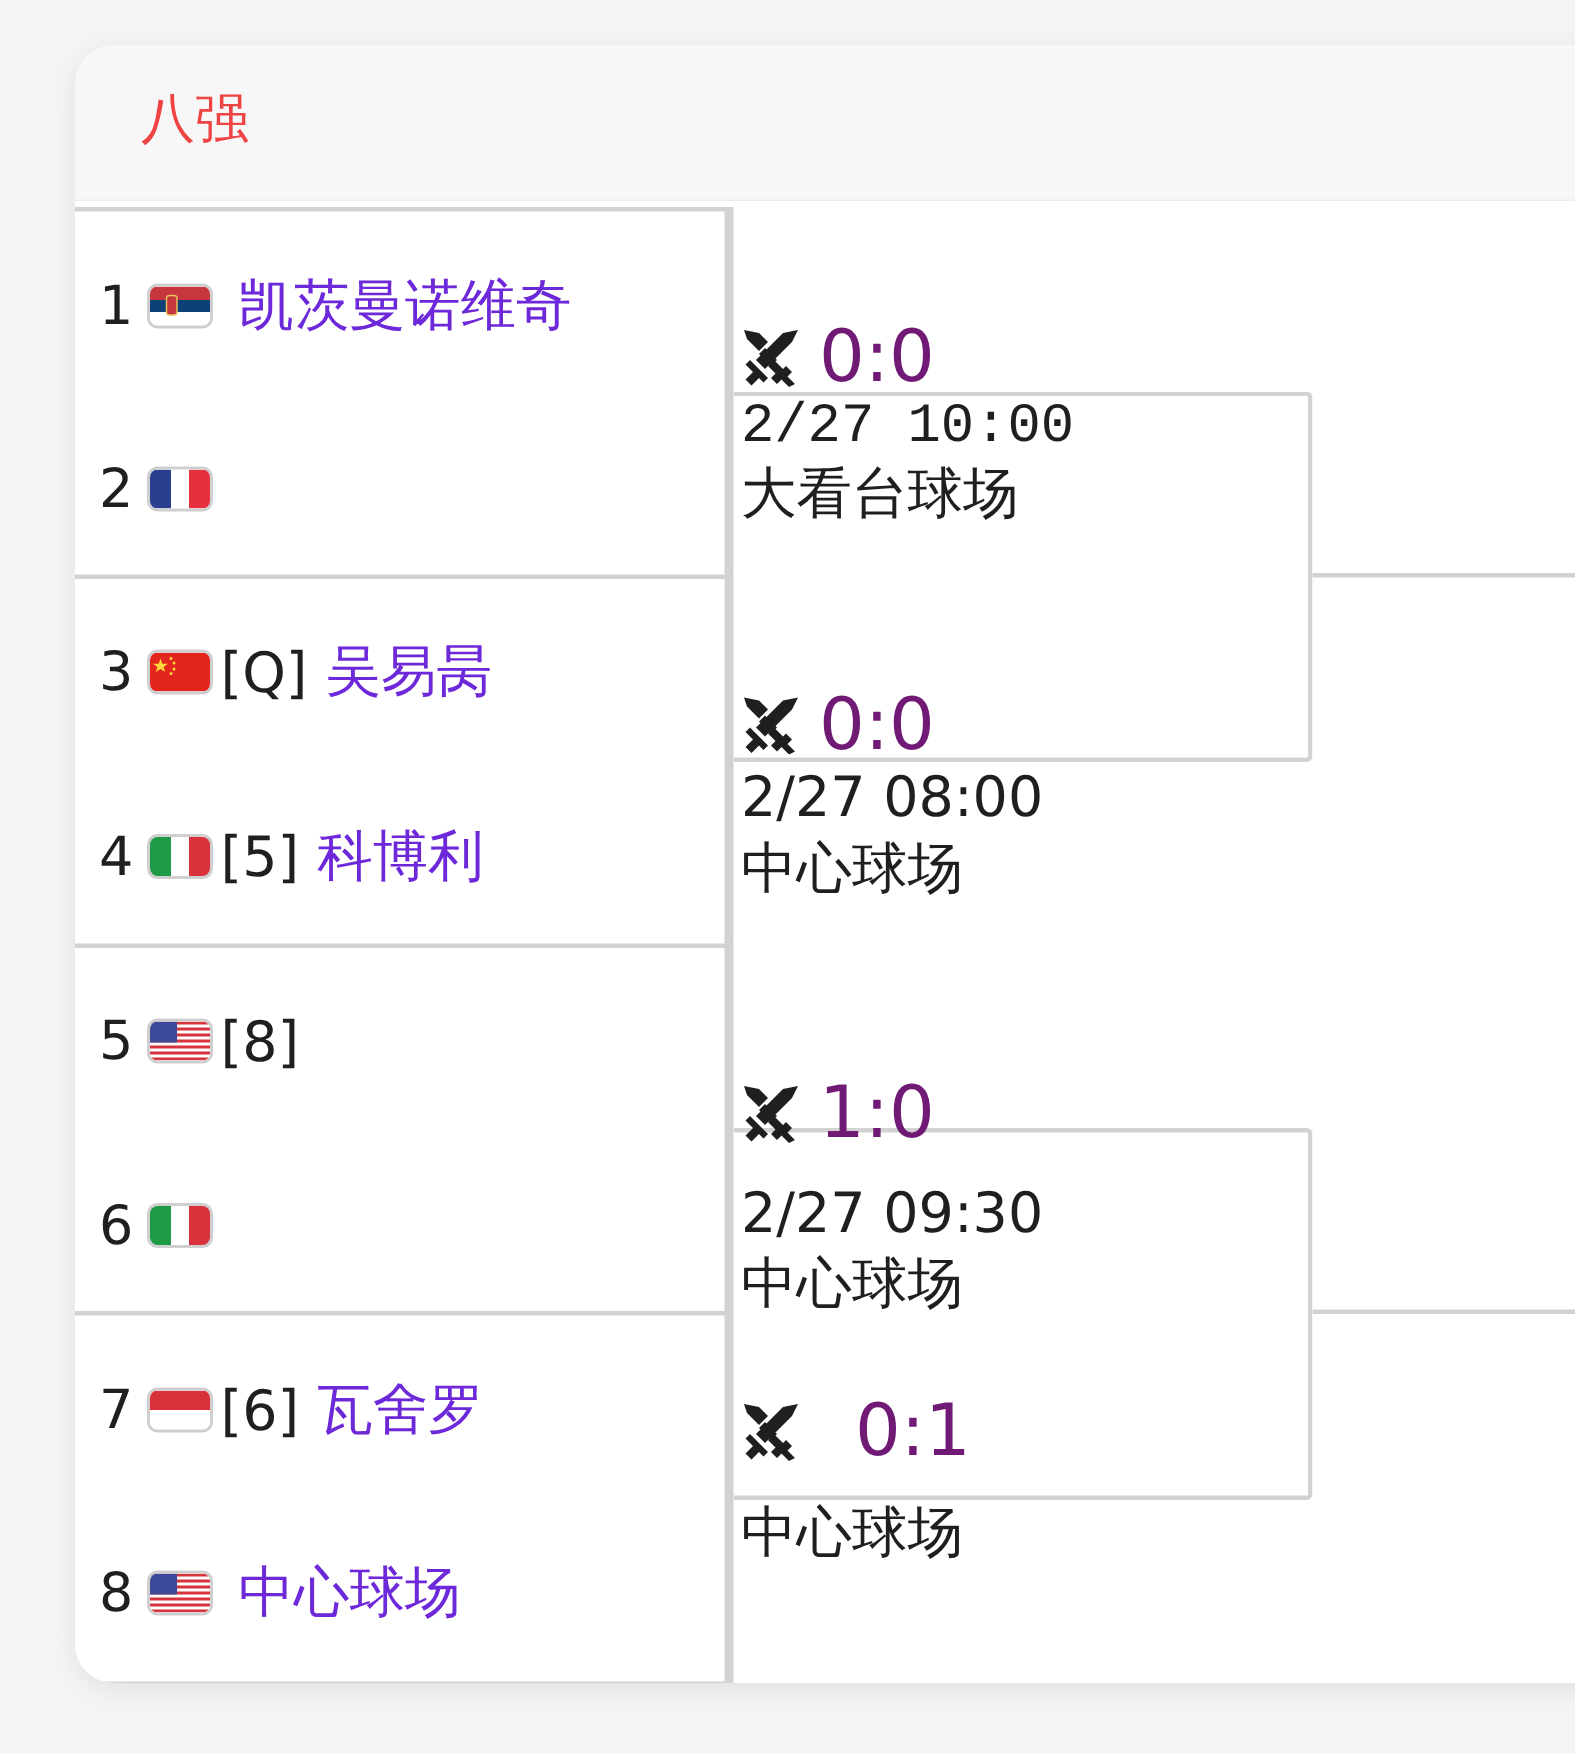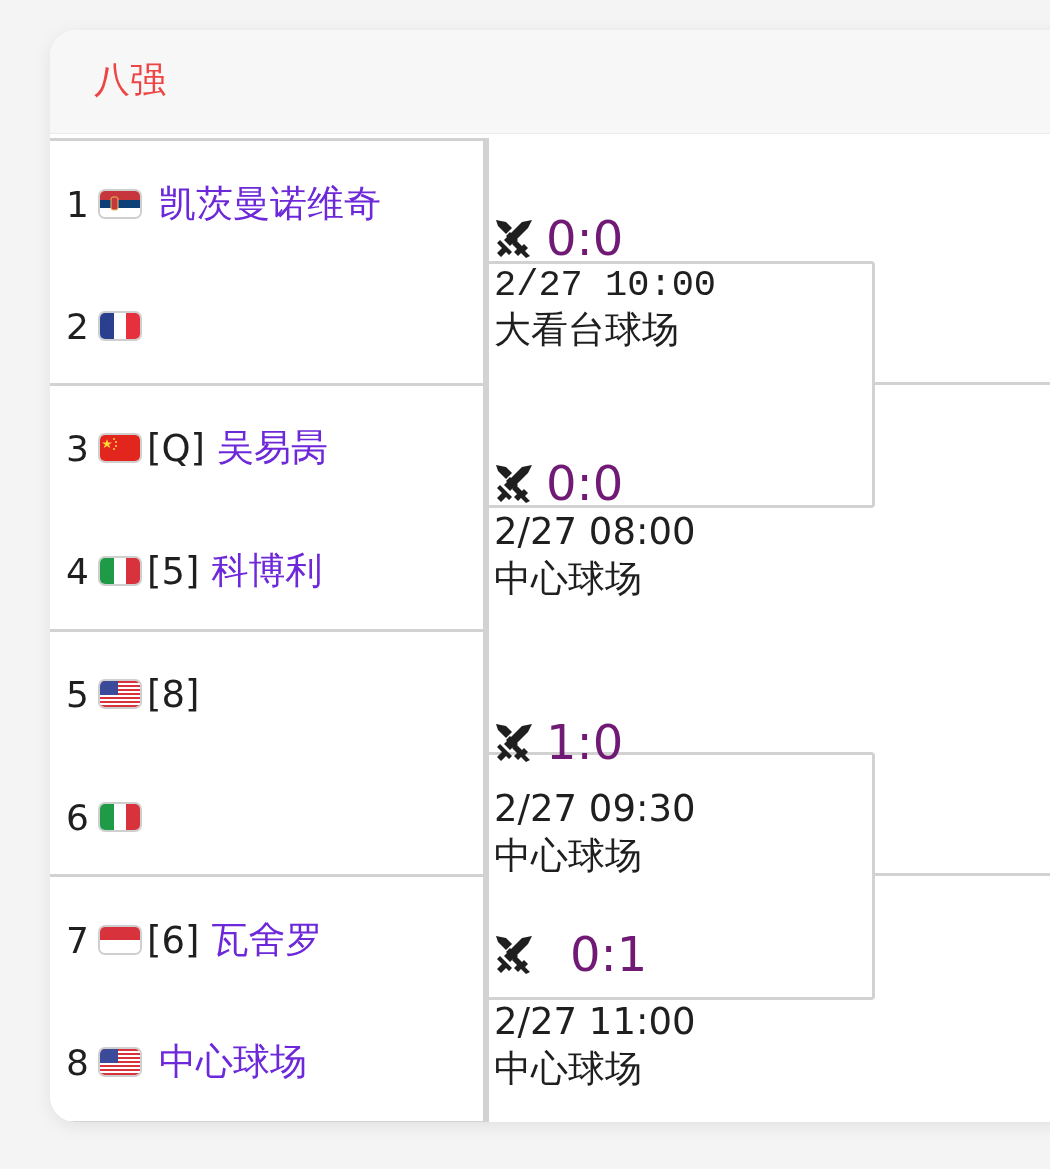--- a/index.html
+++ b/index.html
@@ -273,18 +273,17 @@
       <div>中心球场</div>
     </div>
 
     <div class="score-line" style="top:794px;gap:24px;">
       <svg class="swords-icon">
           <use href="#swords"></use>
         </svg>
       <span class="score">0:1</span>
     </div>
     <div class="match-info" style="top:860px;">
-      <div>2/27 11:00</div>
       <div>中心球场</div>
     </div>
 
   </div>
 </div>
 
 </body></html>

